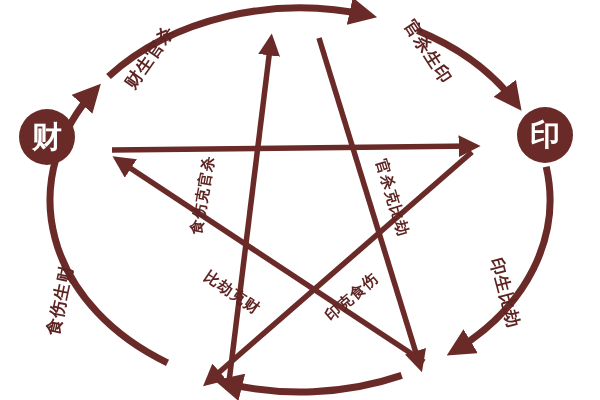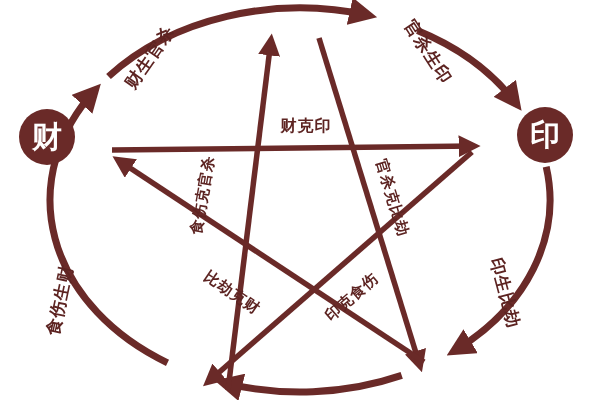--- a/index.html
+++ b/index.html
@@ -69,19 +69,18 @@
   </svg>
 
   <div class="node" style="left:19px; top:109px">财</div>
   <div class="node" style="left:517px; top:107px">印</div>
 
   <div class="lbl lbl-outer" style="left:150px; top:57px; transform:translate(-50%,-50%) rotate(-55deg)">财生官杀</div>
   <div class="lbl lbl-outer" style="left:428px; top:52px; transform:translate(-50%,-50%) rotate(57deg)">官杀生印</div>
   <div class="lbl lbl-outer" style="left:505px; top:293px; transform:translate(-50%,-50%) rotate(75deg)">印生比劫</div>
   <div class="lbl lbl-outer" style="left:60px; top:300px; transform:translate(-50%,-50%) rotate(-78deg)">食伤生财</div>
 
-  <div class="lbl lbl-center" style="left:306px; top:126px; transform:translate(-50%,-50%)">财克印</div>
   <div class="lbl lbl-inner" style="left:203px; top:195px; transform:translate(-50%,-50%) rotate(-80deg)">食伤克官杀</div>
   <div class="lbl lbl-inner" style="left:392px; top:198px; transform:translate(-50%,-50%) rotate(73deg)">官杀克比劫</div>
   <div class="lbl lbl-inner" style="left:232px; top:293px; transform:translate(-50%,-50%) rotate(34deg)">比劫克财</div>
   <div class="lbl lbl-inner" style="left:352px; top:297px; transform:translate(-50%,-50%) rotate(-41deg)">印克食伤</div>
 
 </div>
 
 </body></html>

